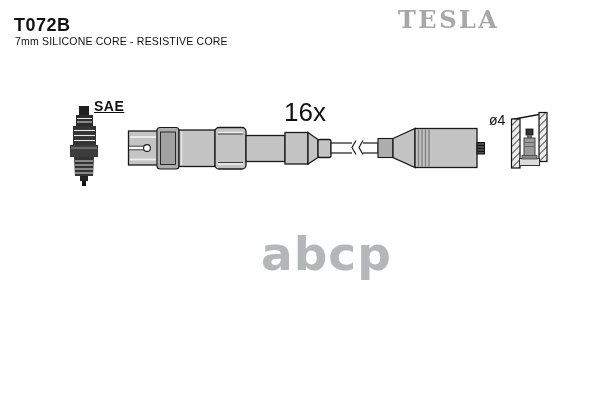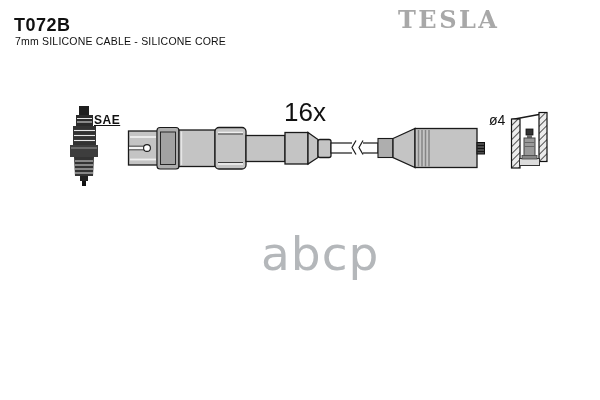--- a/index.html
+++ b/index.html
@@ -28,43 +28,43 @@
   }
   .tesla-logo{
     left:398px; top:5px; font-family:"DejaVu Serif", serif;
     font-size:24px; font-weight:bold; letter-spacing:2.5px;
     color:var(--brand-gray);
   }
   .qty-label{
     left:284px; top:97px; font-size:26px; color:var(--text-color);
   }
   .sae-label{
-    left:94px; top:113px; font-size:12px; font-weight:bold;
+    left:94px; top:98px; font-size:14px; font-weight:bold;
     letter-spacing:0.5px; color:var(--text-color);text-decoration:underline;
   }
   .dia-label{
     left:489px; top:112px; font-size:14px; font-weight:normal;
     color:var(--text-color);
   }
   .watermark{
     left:261px; top:226px; font-family:"DejaVu Sans", sans-serif;
-    font-size:47px; font-weight:normal; letter-spacing:1px;
+    font-size:47px; font-weight:bold; letter-spacing:1px;
     color:var(--watermark-gray);
   }
   svg{position:absolute; left:0; top:0;}
   .metal{fill:var(--connector-fill); stroke:var(--line-color); stroke-width:1.3;}
   .metal-dark{fill:var(--connector-fill-dark); stroke:var(--line-color); stroke-width:1.1;}
 </style>
 </head>
 <body>
 
 <div class="stage">
 
   <div class="abs part-number">T072B</div>
-  <div class="abs subtitle">7mm SILICONE CABLE - SILICONE CORE</div>
+  <div class="abs subtitle">7mm SILICONE CORE - RESISTIVE CORE</div>
   <div class="abs tesla-logo">TESLA</div>
   <div class="abs qty-label">16x</div>
   <div class="abs sae-label">SAE</div>
   <div class="abs dia-label">ø4</div>
   <div class="abs watermark">abcp</div>
 
   <svg width="600" height="400" viewBox="0 0 600 400">
     <defs>
       <pattern id="hatch" width="5" height="5" patternUnits="userSpaceOnUse" patternTransform="rotate(45)">
         <rect width="5" height="5" fill="#ececec"></rect>

